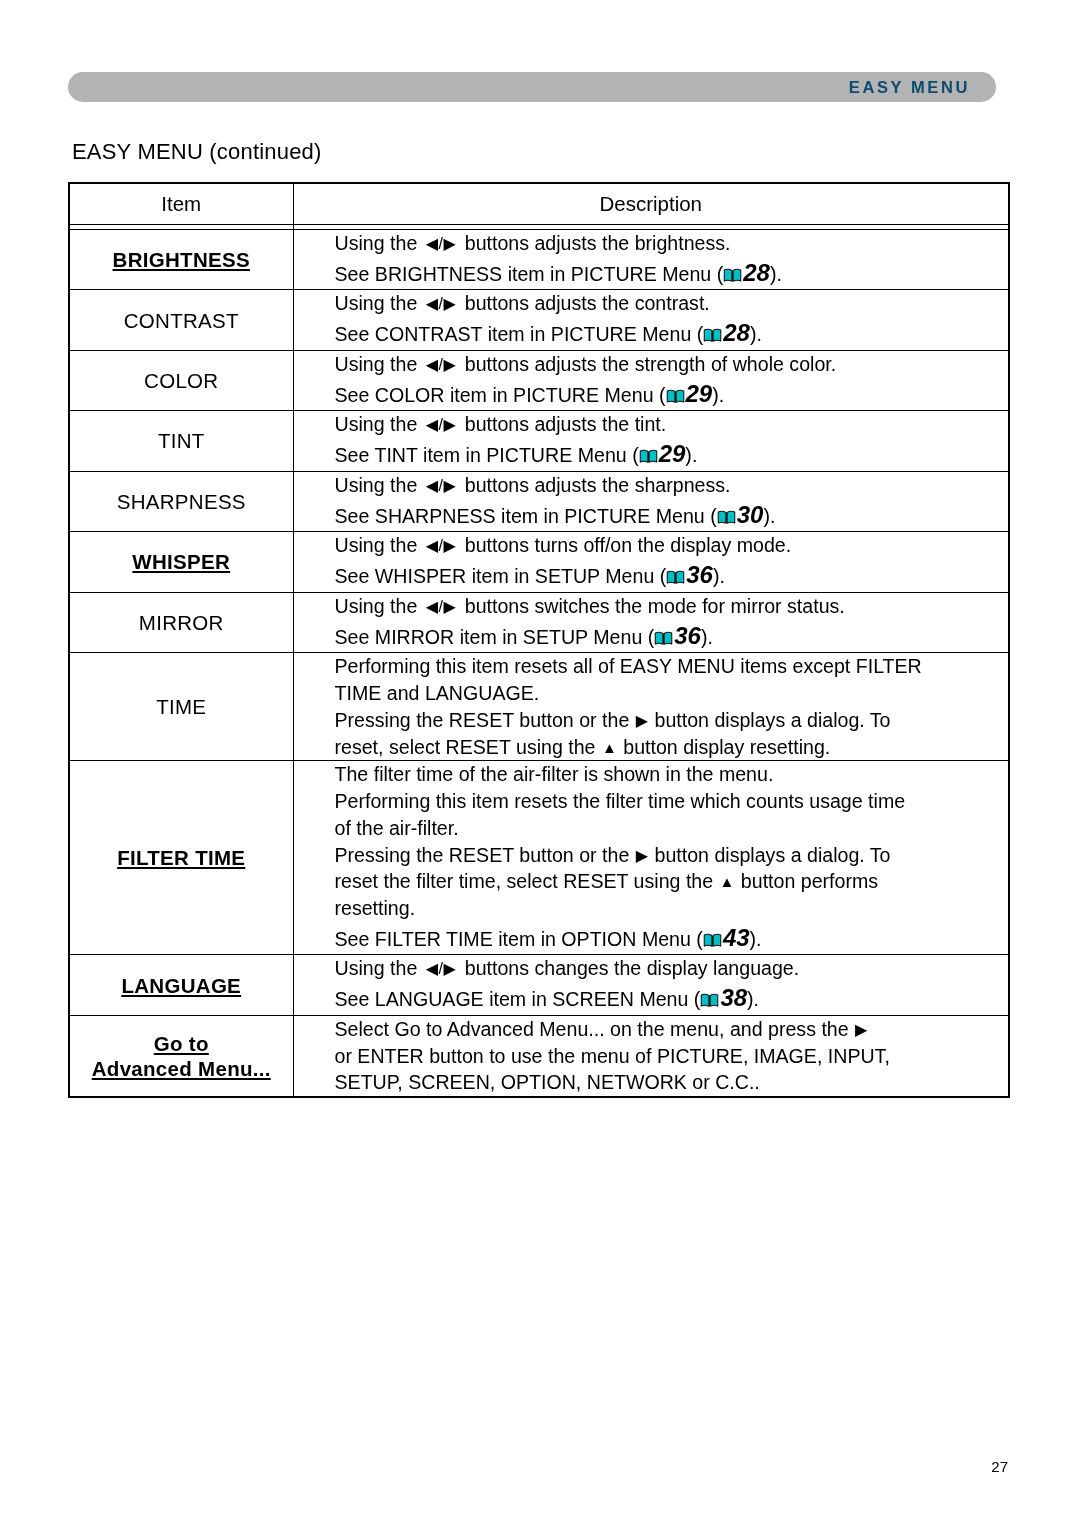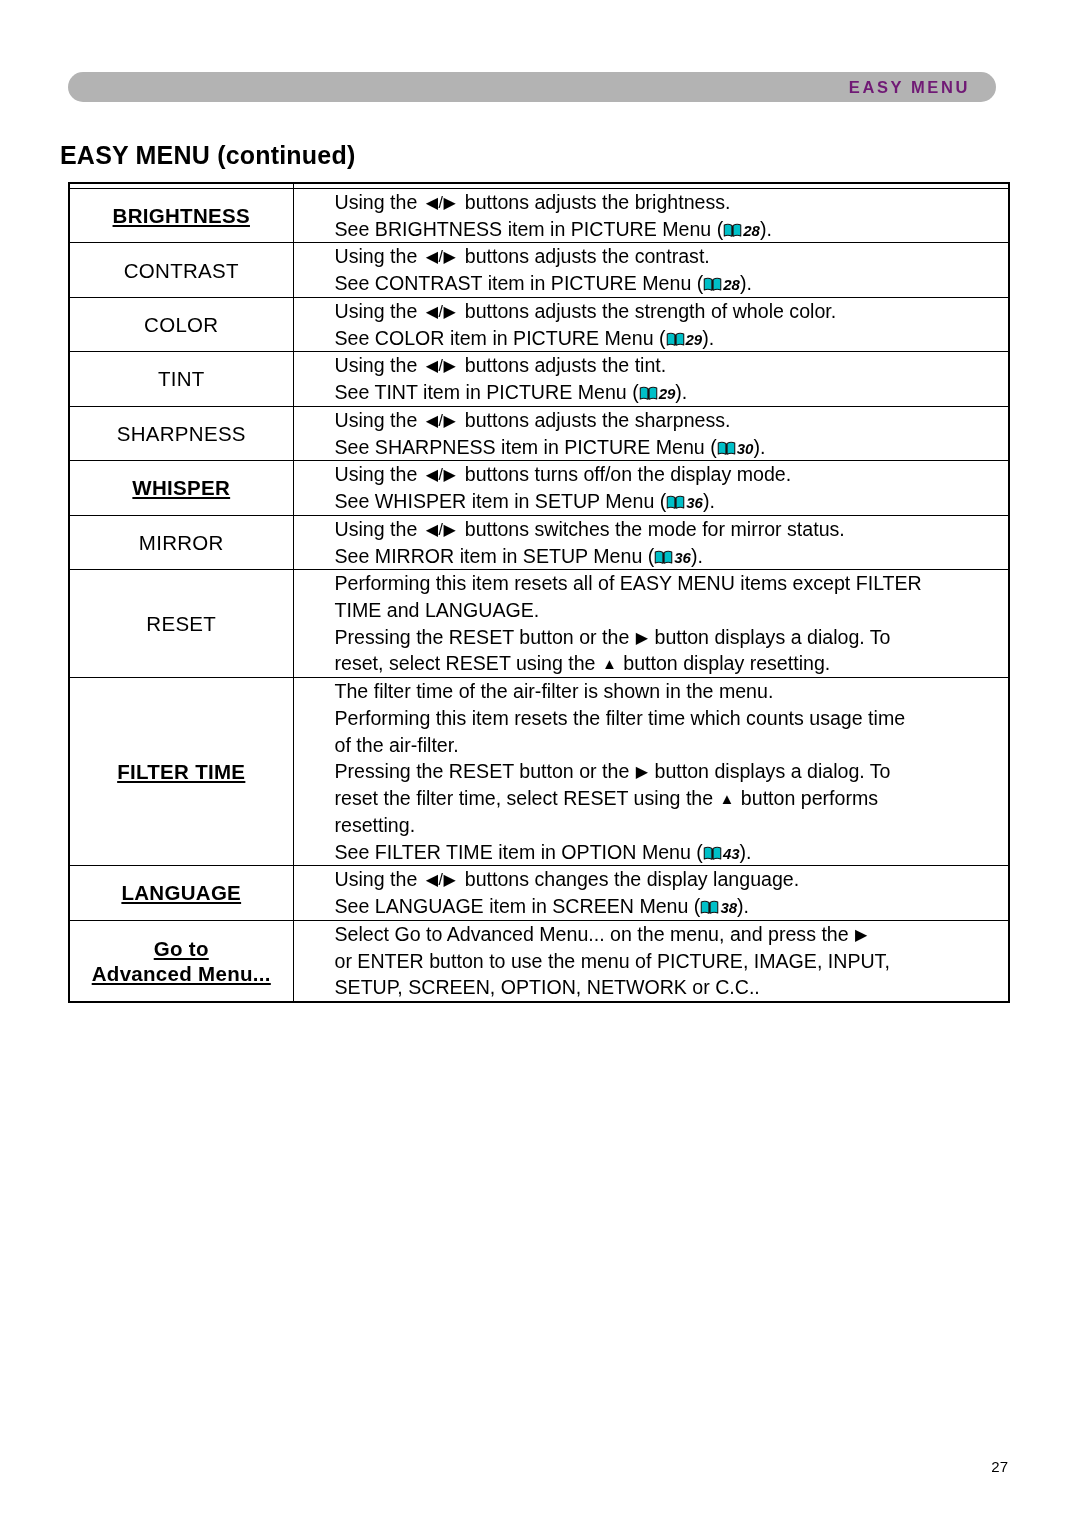--- a/index.html
+++ b/index.html
@@ -25,34 +25,34 @@
     height: 30px;
     background: #b3b3b3;
     border-radius: 15px;
     box-sizing: border-box;
   }
   .header-band-label {
     position: absolute;
     right: 26px;
     top: 50%;
     transform: translateY(-50%);
-    color: #701a75;
+    color: #0c4a6e;
     font-size: 16.5px;
     font-weight: bold;
     letter-spacing: 2.6px;
     white-space: nowrap;
   }
 
   
   .page-title {
     position: absolute;
-    left: 60px;
+    left: 72px;
     top: 124px;
-    font-size: 25px;
-    font-weight: bold;
+    font-size: 22px;
+    font-weight: normal;
     letter-spacing: 0.2px;
     white-space: nowrap;
   }
 
   
   .menu-table {
     position: absolute;
     left: 68px;
     top: 182px;
     width: 940px;
@@ -137,21 +137,21 @@
   .book-icon {
     display: inline-block;
     width: 19px;
     height: 15px;
     vertical-align: -2px;
     margin-right: 1px;
   }
   .ref-num {
     font-weight: bold;
     font-style: italic;
-    font-size: 15px;
+    font-size: 24px;
   }
 
   
   .folio {
     position: absolute;
     right: 72px;
     top: 1458px;
     font-size: 15px;
   }
 </style>
@@ -163,20 +163,24 @@
 </div>
 
 <h1 class="page-title">EASY MENU (continued)</h1>
 
 <table class="menu-table">
   <colgroup>
     <col class="col-item">
     <col class="col-desc">
   </colgroup>
   <thead>
+    <tr>
+      <th class="head-cell">Item</th>
+      <th class="head-cell">Description</th>
+    </tr>
     <tr class="double-rule">
       <td></td>
       <td></td>
     </tr>
   </thead>
   <tbody id="table-body">
       <tr>
         <td class="item-cell bold">BRIGHTNESS</td>
         <td class="desc-cell">
           <div class="desc-line"><span>Using the </span><span class="arrows">◀/▶</span><span> buttons adjusts the brightness.</span></div>
@@ -247,21 +251,21 @@
         <td class="desc-cell">
           <div class="desc-line"><span>Using the </span><span class="arrows">◀/▶</span><span> buttons switches the mode for mirror status.</span></div>
           <div class="desc-line"><span>See MIRROR item in SETUP Menu (</span><span class="ref"><span class="book-icon"><svg viewBox="0 0 20 16" width="19" height="15">
                   <path d="M1.2 2.2 C3.6 1.2 7 1.3 9.3 2.6 L9.3 14.2 C7 12.9 3.6 12.8 1.2 13.8 Z" fill="#00c0c8" stroke="#111" stroke-width="1.1" stroke-linejoin="round"></path>
                   <path d="M18.8 2.2 C16.4 1.2 13 1.3 10.7 2.6 L10.7 14.2 C13 12.9 16.4 12.8 18.8 13.8 Z" fill="#00c0c8" stroke="#111" stroke-width="1.1" stroke-linejoin="round"></path>
                   <path d="M10 2.9 L10 14.0" stroke="#111" stroke-width="1.1"></path>
                 </svg></span><span class="ref-num">36</span></span><span>).</span></div>
         </td>
       </tr>
       <tr>
-        <td class="item-cell">RESET</td>
+        <td class="item-cell">TIME</td>
         <td class="desc-cell">
           <div class="desc-line"><span>Performing this item resets all of EASY MENU items except FILTER</span></div>
           <div class="desc-line"><span>TIME and LANGUAGE.</span></div>
           <div class="desc-line"><span>Pressing the RESET button or the </span><span class="arrow-r">▶</span><span> button displays a dialog. To</span></div>
           <div class="desc-line"><span>reset, select RESET using the </span><span class="arrow-u">▲</span><span> button display resetting.</span></div>
         </td>
       </tr>
       <tr>
         <td class="item-cell bold">FILTER TIME</td>
         <td class="desc-cell">

